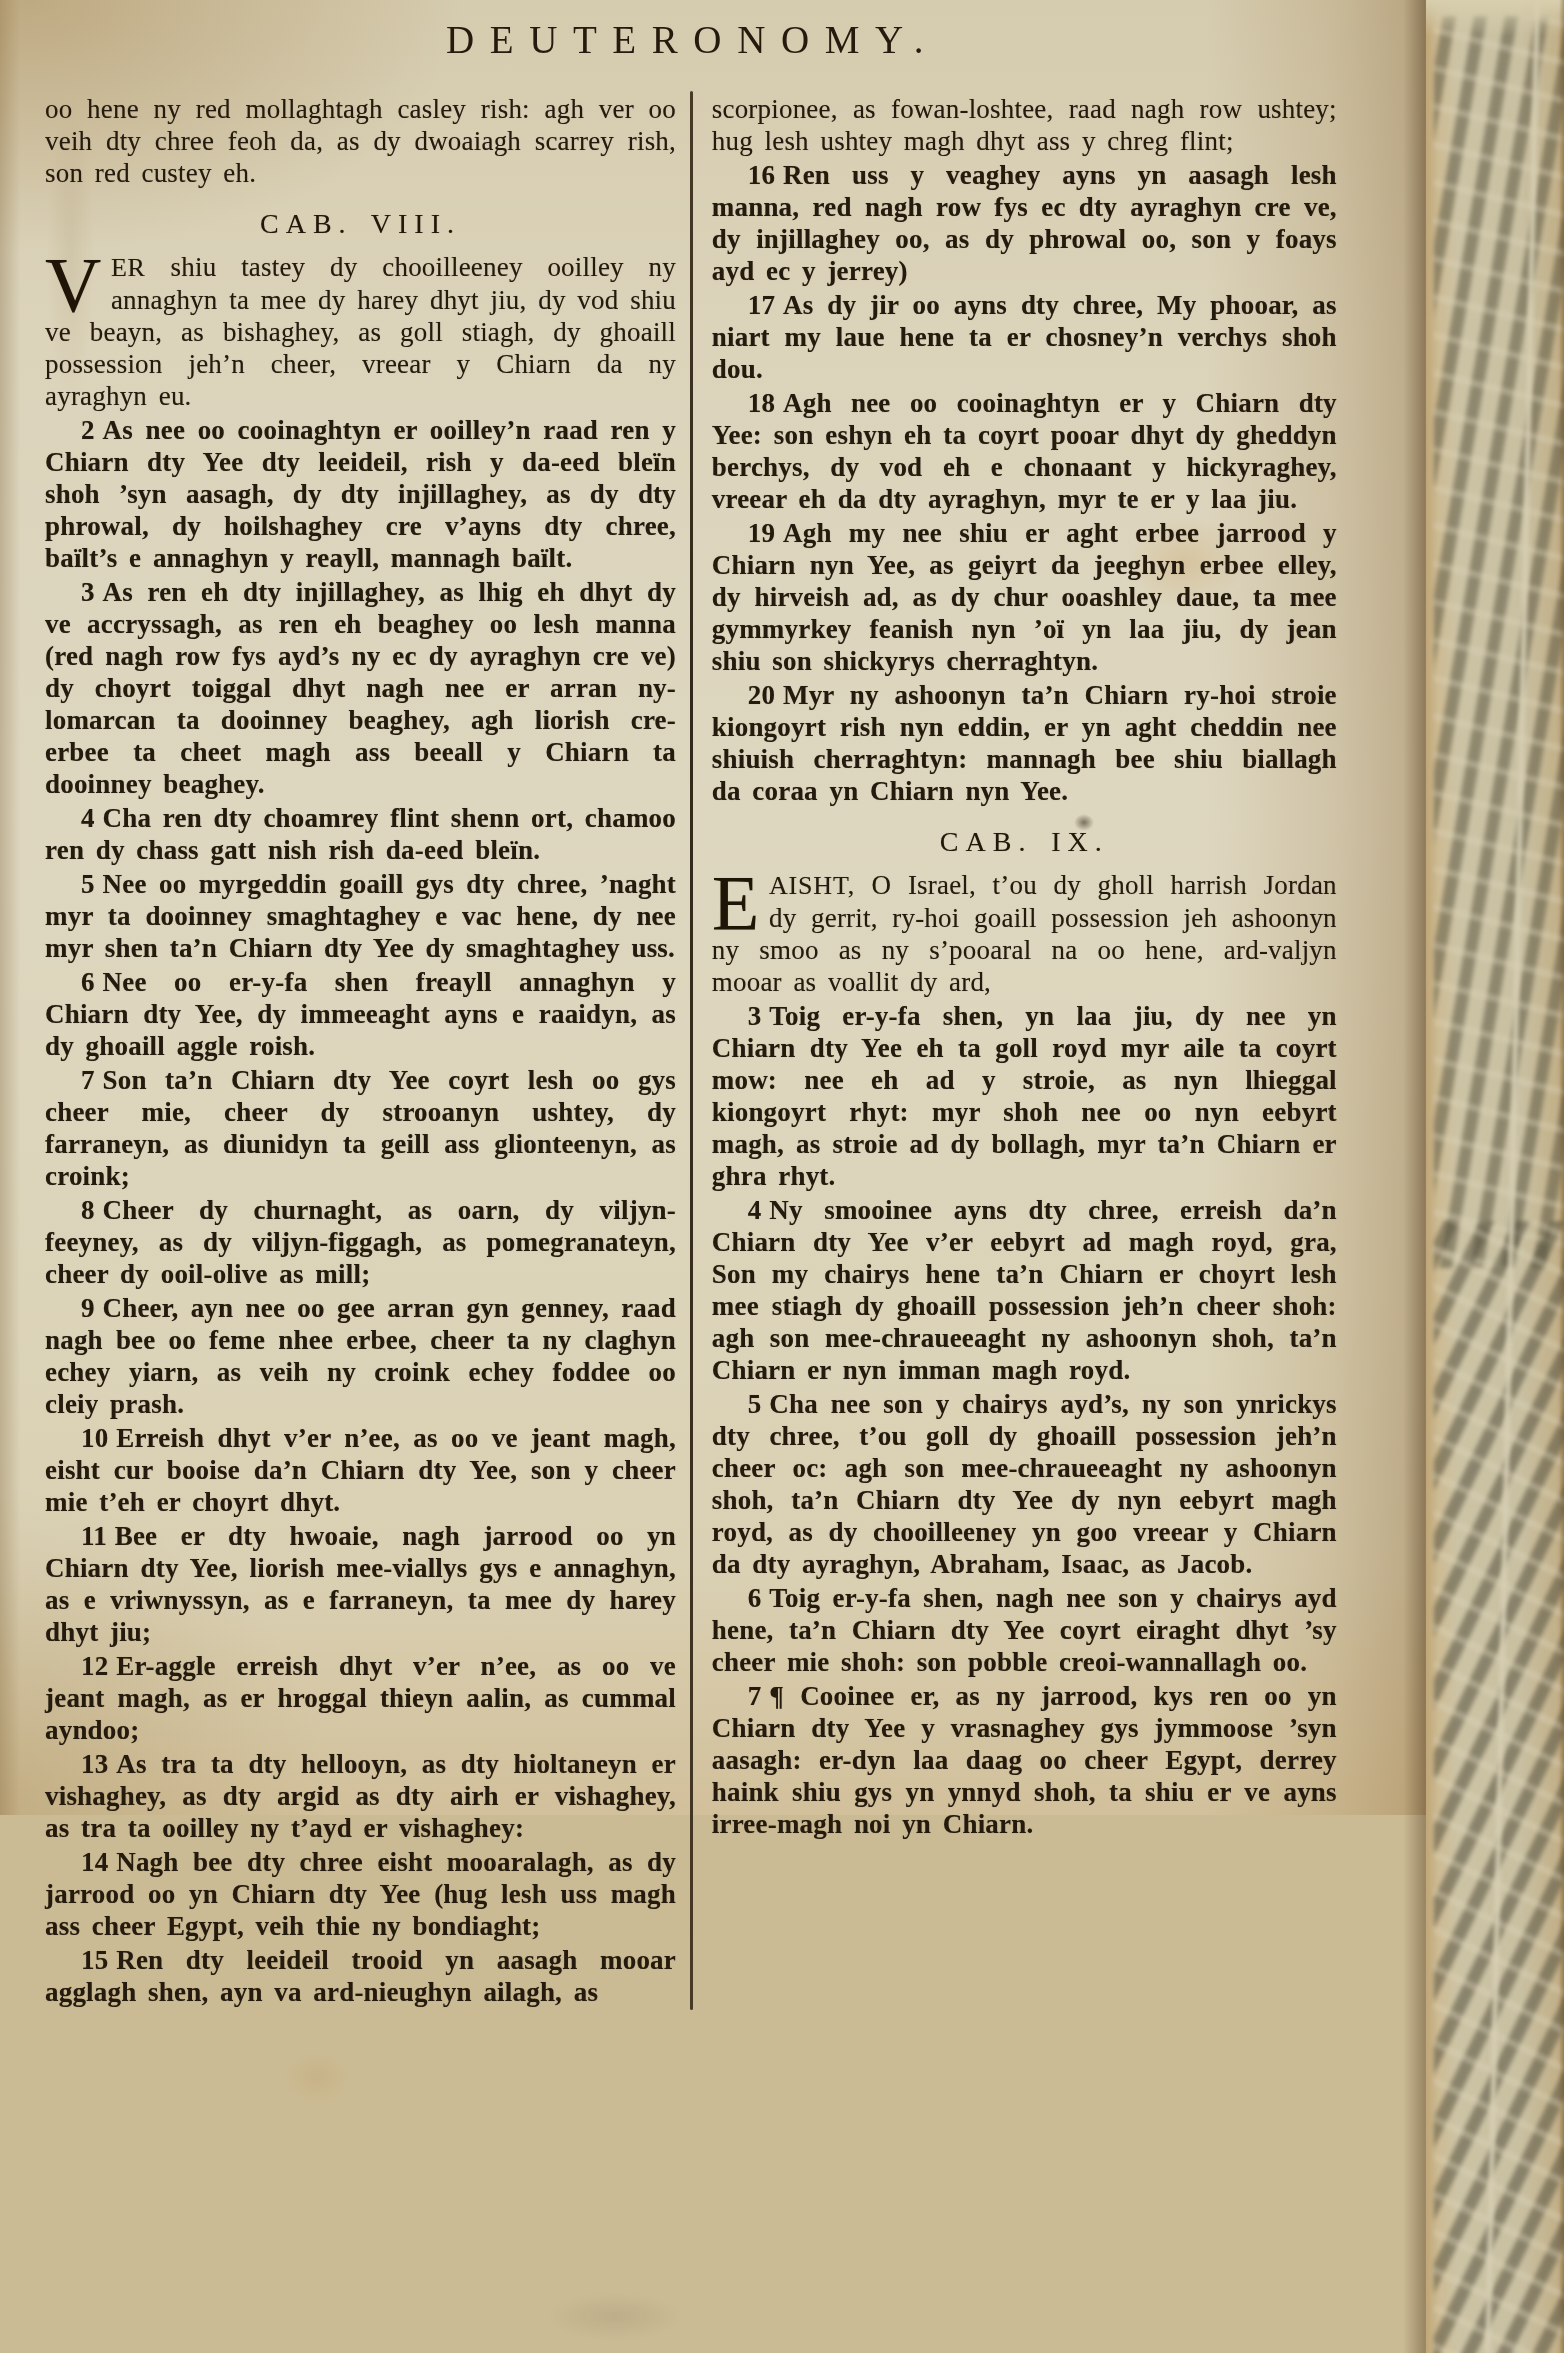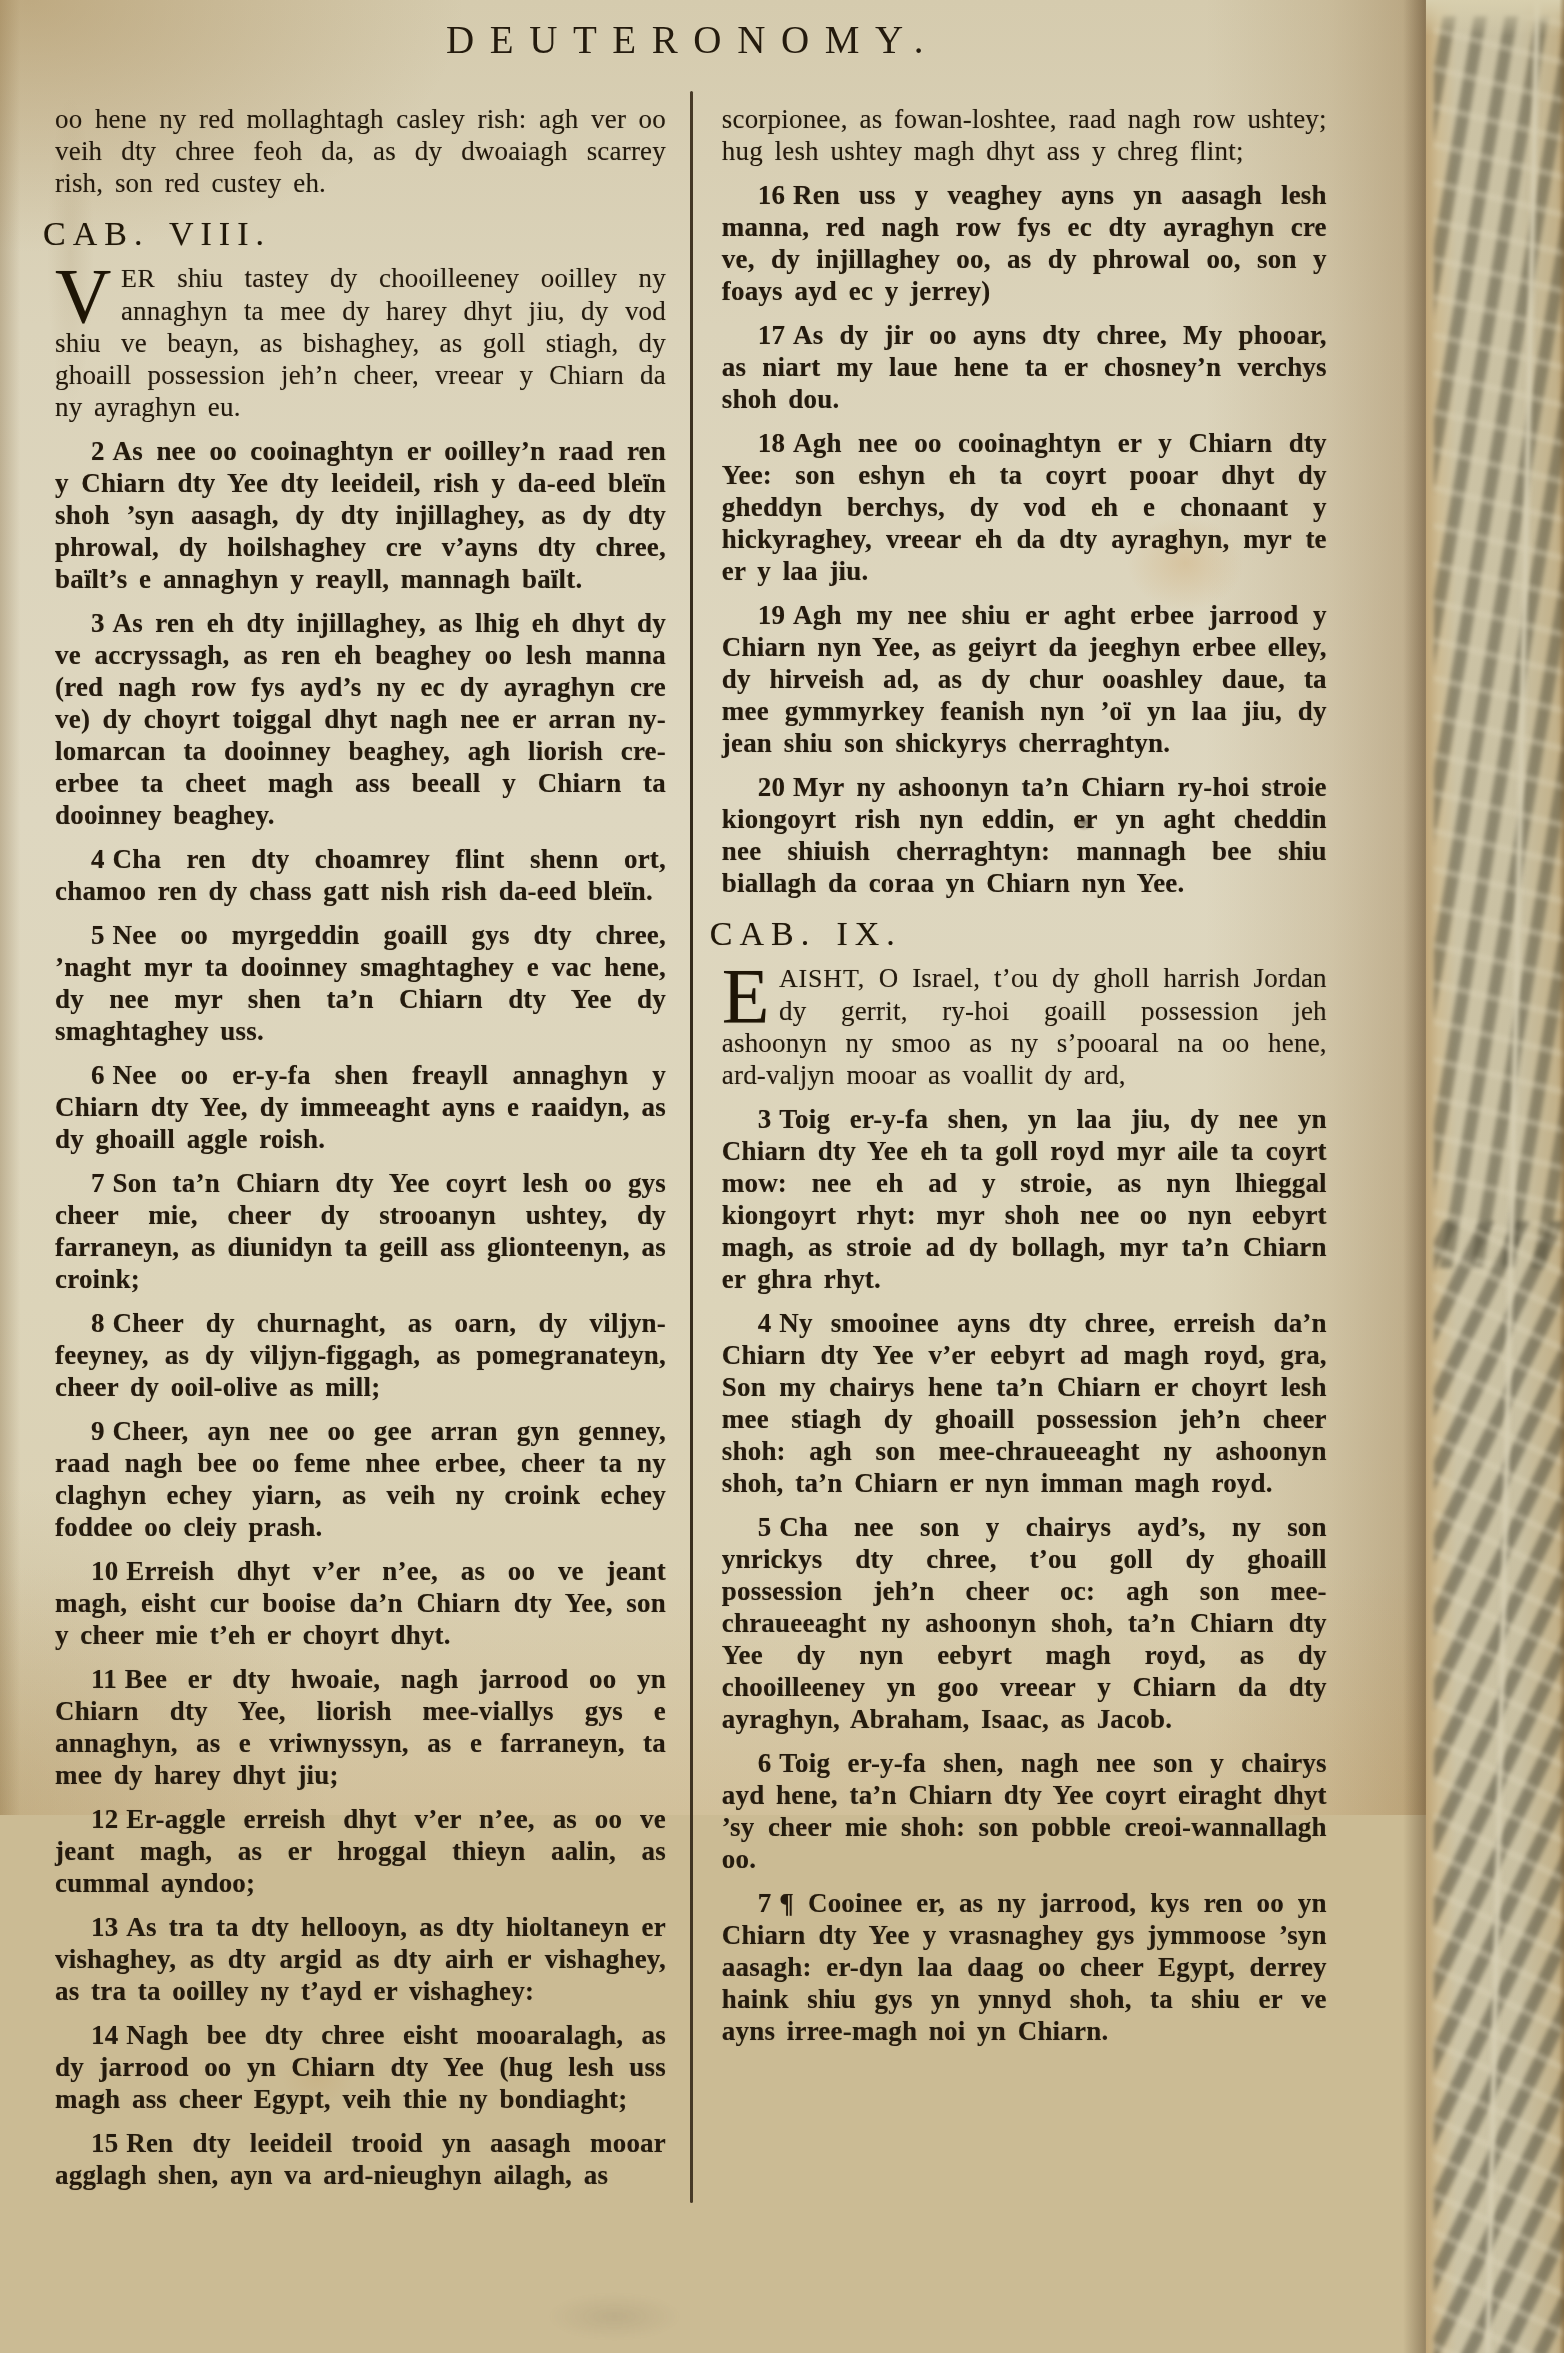--- a/index.html
+++ b/index.html
@@ -53,27 +53,27 @@
     text-align:justify;
     word-spacing:4.7px;letter-spacing:0.2px;
     text-shadow:0 0 0.8px rgba(36,26,13,0.35);
   }
   .col.right{width:629px;}
   .divider{
     width:3.1px;margin-left:11.7px;margin-right:17px;
     background:linear-gradient(180deg,#473a27 0%,#32291a 30%,#3a2f1e 70%,#473a27 100%);
     border-radius:1.6px;
   }
-  p{margin:12px;}
+  p{margin:2px;}
   p.verse{text-indent:36px;font-weight:bold;}
   p.cont{text-indent:0;}
   .vnum{padding-right:7.8px;}
   .chap-heading{
-    text-indent:0;
-    font-size:34px;letter-spacing:7px;color:#211809;
+    text-align:center;text-indent:0;
+    font-size:28px;letter-spacing:7px;color:#211809;
     margin:19px 0 11px 0;
   }
   .lead-caps{font-size:26px;letter-spacing:0.8px;}
   .drop-cap{
     float:left;
     font-size:78px;line-height:61px;
     padding:3.1px 9.4px 0 0;
     color:#1e1506;
   }
   

